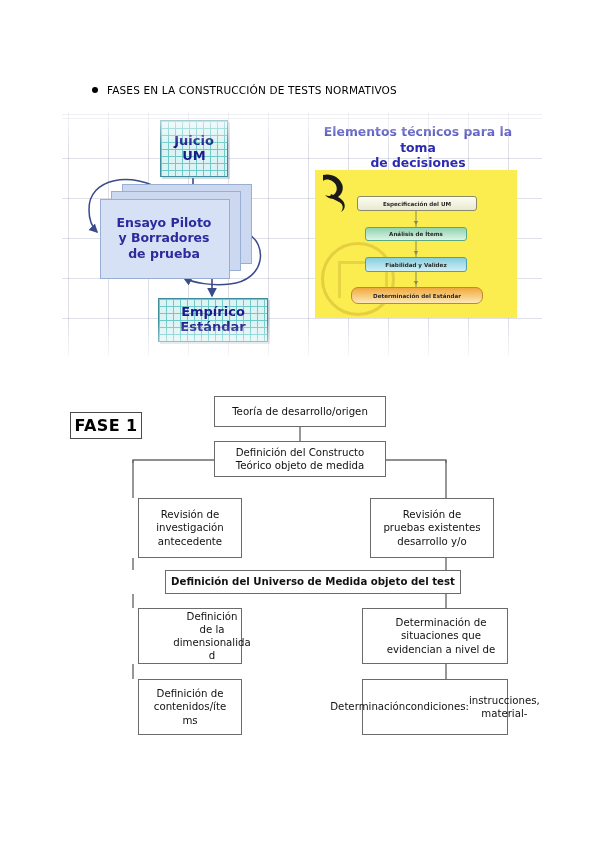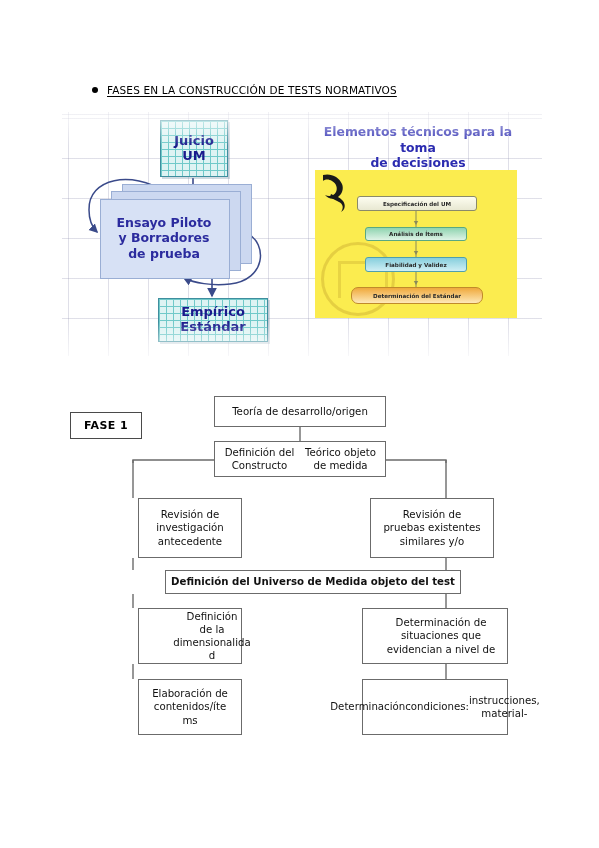--- a/index.html
+++ b/index.html
@@ -21,21 +21,20 @@
     letter-spacing:.1px;
   }
   #line-normas{left:130px;top:64px;}
   #line-normas .dash{display:inline-block;width:26px;}
   #line-fases{left:92px;top:84px;}
   #line-fases .dot{
     display:inline-block;width:6px;height:6px;border-radius:50%;
     background:#000;vertical-align:middle;margin-right:9px;position:relative;top:-1px;
   }
   #line-fases .ul{
-    text-decoration:underline;
     text-underline-offset:2px;
     letter-spacing:.15px;
   }
 
   
   .illo{
     position:absolute;left:62px;top:112px;width:480px;height:244px;
     background:
       repeating-linear-gradient(to right, rgba(150,150,180,.30) 0 1px, transparent 1px 40px),
       repeating-linear-gradient(to bottom, rgba(150,150,180,.30) 0 1px, transparent 1px 40px),
@@ -136,21 +135,21 @@
     font-size:10.2px;
     line-height:1.28;
     color:#111;
     font-family:"DejaVu Sans", sans-serif;
     padding:2px 4px;
   }
   .fase{
     position:absolute;left:70px;top:412px;width:72px;height:27px;
     border:1.6px solid #4a4a4a;background:#fff;
     display:flex;align-items:center;justify-content:center;
-    font-weight:bold;font-size:11px;letter-spacing:.4px;color:#000;
+    font-weight:bold;font-size:16px;letter-spacing:.4px;color:#000;
     font-family:"DejaVu Sans", sans-serif;
     box-sizing:border-box;
   }
   .flow-svg{position:absolute;left:0;top:0;width:599px;height:848px;pointer-events:none;}
 </style>
 </head>
 <body>
 
 <div class="page">
 
@@ -258,53 +257,53 @@
       <line x1="446" y1="594" x2="446" y2="608"></line>
 
       <line x1="133" y1="664" x2="133" y2="679"></line>
 
       <line x1="446" y1="664" x2="446" y2="679"></line>
     </g>
   </svg>
 
   <div class="fbox" style="left:214px;top:396px;width:172px;height:31px;">Teoría de desarrollo/origen</div>
 
-  <div class="fbox" style="left:214px;top:441px;width:172px;height:36px;flex-direction:row;">
+  <div class="fbox" style="left:214px;top:441px;width:172px;height:36px;flex-direction:column;">
     <div>Definición del Constructo</div>
     <div>Teórico objeto de medida</div>
   </div>
 
   <div class="fbox" style="left:138px;top:498px;width:104px;height:60px;flex-direction:column;">
     <div>Revisión de</div>
     <div>investigación</div>
     <div>antecedente</div>
   </div>
 
   <div class="fbox" style="left:370px;top:498px;width:124px;height:60px;flex-direction:column;">
     <div>Revisión de</div>
     <div>pruebas existentes</div>
-    <div>similares y/o</div>
+    <div>desarrollo y/o</div>
   </div>
 
   <div class="fbox" style="left:165px;top:570px;width:296px;height:24px;font-weight:bold;">Definición del Universo de Medida objeto del test</div>
 
   <div class="fbox" style="left:138px;top:608px;width:104px;height:56px;flex-direction:column;padding-left:48px;">
     <div>Definición de la</div>
     <div>dimensionalida</div>
     <div>d</div>
   </div>
 
   <div class="fbox" style="left:362px;top:608px;width:146px;height:56px;flex-direction:column;padding-left:16px;">
     <div>Determinación de</div>
     <div>situaciones que</div>
     <div>evidencian a nivel de</div>
   </div>
 
   <div class="fbox" style="left:138px;top:679px;width:104px;height:56px;flex-direction:column;">
-    <div>Elaboración de</div>
+    <div>Definición de</div>
     <div>contenidos/íte</div>
     <div>ms</div>
   </div>
 
   <div class="fbox" style="left:362px;top:679px;width:146px;height:56px;flex-direction:row;">
     <div>Determinación</div>
     <div>condiciones:</div>
     <div>instrucciones, material-</div>
   </div>
 

